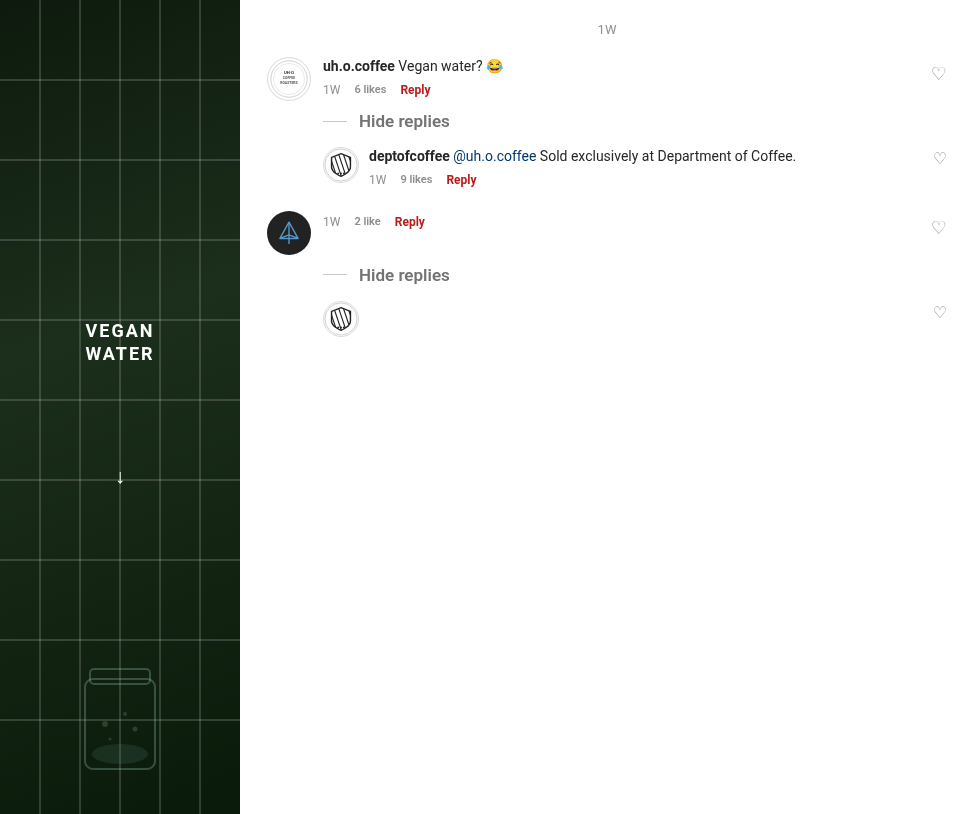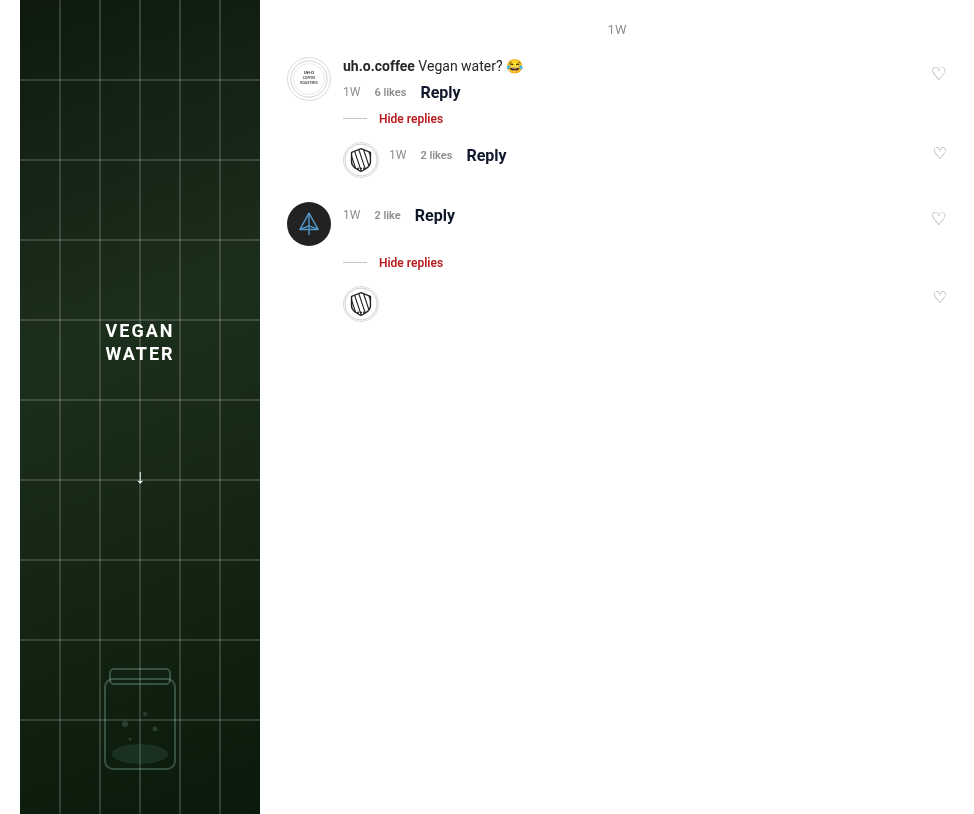--- a/index.html
+++ b/index.html
@@ -12,21 +12,20 @@
       overflow: hidden;
     }
 
     .left-panel {
       width: 240px;
       height: 814px;
       background: #1a2a1a;
       flex-shrink: 0;
       position: relative;
       overflow: hidden;
-      margin-left: 20px;
     }
 
     .left-panel-image {
       width: 100%;
       height: 100%;
       background: linear-gradient(160deg, #0d1a0d 0%, #1c2e1c 40%, #0a1a0a 100%);
       display: flex;
       flex-direction: column;
       align-items: center;
       justify-content: center;
@@ -161,22 +160,22 @@
       font-size: 12px;
     }
 
     .meta-likes {
       color: #8e8e8e;
       font-size: 11px;
       font-weight: 600;
     }
 
     .meta-reply {
-      color: #0f172a;
-      font-size: 16px;
+      color: #b91c1c;
+      font-size: 12px;
       font-weight: 700;
       cursor: pointer;
     }
 
     .heart-icon {
       position: absolute;
       right: 16px;
       top: 14px;
       color: #8e8e8e;
       font-size: 18px;
@@ -190,22 +189,22 @@
       padding: 2px 16px 8px 72px;
     }
 
     .hide-replies-line {
       width: 24px;
       height: 1px;
       background: #c7c7c7;
     }
 
     .hide-replies-text {
-      color: #b91c1c;
-      font-size: 12px;
+      color: #737373;
+      font-size: 17px;
       font-weight: 600;
       cursor: pointer;
       text-align: center;
     }
 
     
     .reply-row {
       display: flex;
       align-items: flex-start;
       padding: 8px 16px 8px 72px;
@@ -357,23 +356,27 @@
             <line x1="20" y1="5" x2="30" y2="35" stroke="#222" stroke-width="1.2"></line>
             <line x1="25" y1="5" x2="35" y2="35" stroke="#222" stroke-width="1.2"></line>
           </g>
 
           <circle cx="15" cy="27" r="1" fill="#222"></circle>
           <circle cx="18" cy="27" r="1" fill="#222"></circle>
           <circle cx="21" cy="27" r="1" fill="#222"></circle>
         </svg>
       </div>
       <div class="reply-body">
+        <div class="comment-text">
+          <span class="comment-username">deptofcoffee</span>
+          <span class="comment-mention">@uh.o.coffee</span><span> Sold exclusively at Department of Coffee.</span>
+        </div>
         <div class="comment-meta">
           <span class="meta-time">1W</span>
-          <span class="meta-likes">2 likes</span>
+          <span class="meta-likes">9 likes</span>
           <span class="meta-reply">Reply</span>
         </div>
       </div>
       <div class="reply-heart">♡</div>
     </div>
 
     <div class="comment-row" style="margin-top: 8px;">
       <div class="avatar avatar-artemis">
         <svg class="artemis-logo" viewBox="0 0 44 44">
           <circle cx="22" cy="22" r="22" fill="#222"></circle>

